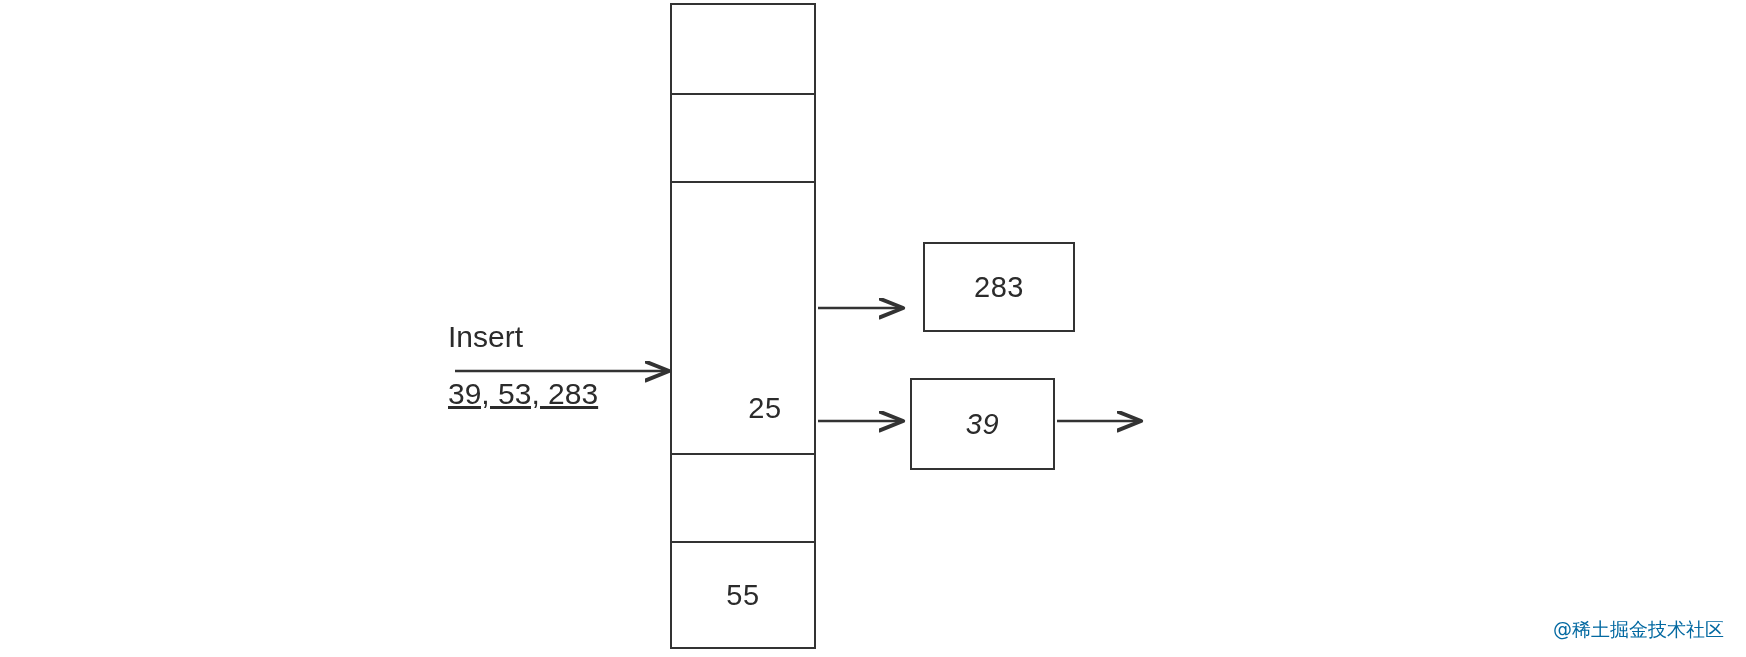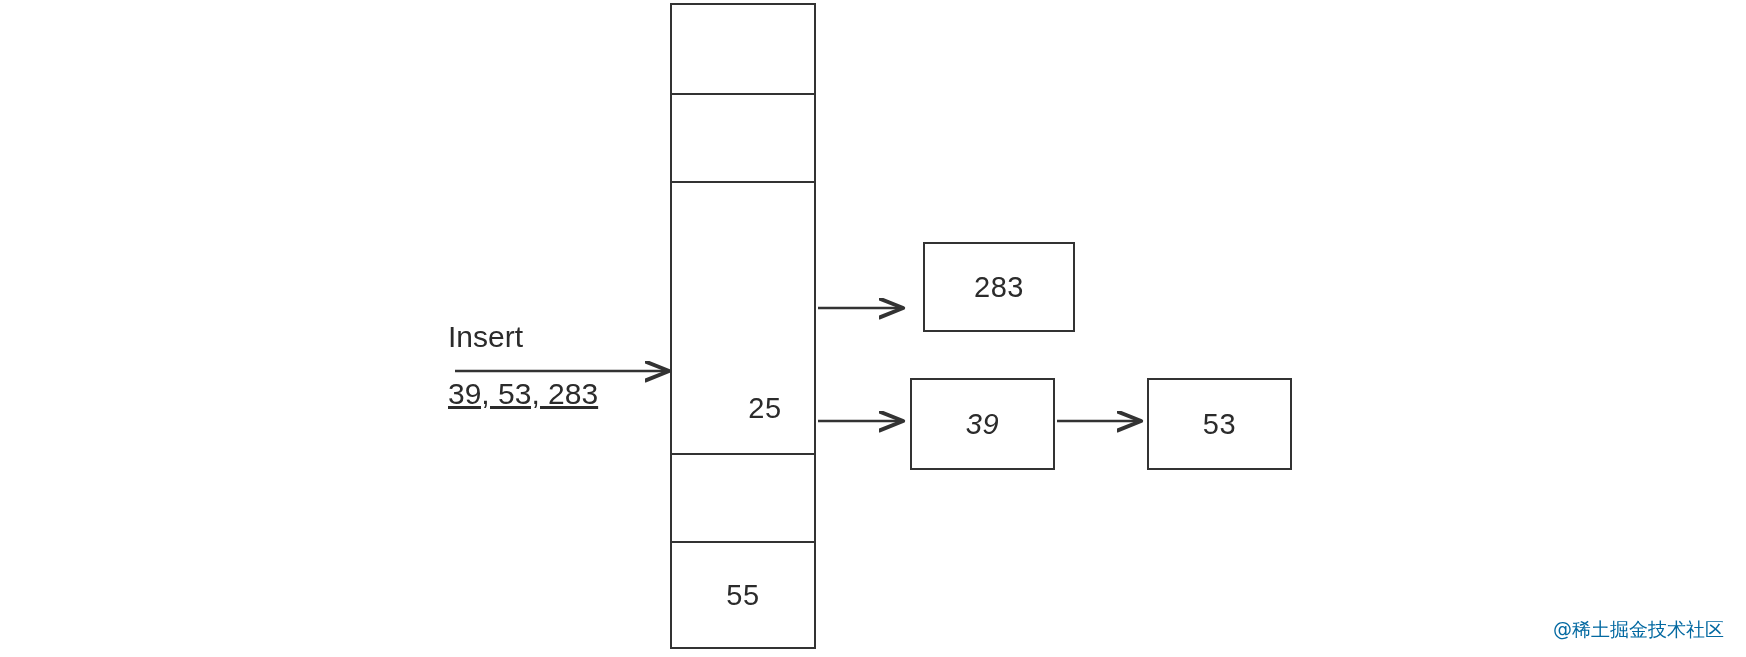--- a/index.html
+++ b/index.html
@@ -135,23 +135,20 @@
   </div>
 
   <div class="node-box" style="left:910px; top:242px; width:152px; height:90px;margin-left:13px;">
     <span>283</span>
   </div>
 
   <div class="node-box" style="left:910px; top:378px; width:145px; height:92px;font-style:italic;">
     <span>39</span>
   </div>
 
-  <div class="node-box" style="left:1147px; top:378px; width:145px; height:92px;">
-    <span>53</span>
-  </div>
 
   <svg id="edges" viewBox="0 0 1746 657" xmlns="http://www.w3.org/2000/svg">
     <defs>
       <marker id="ah" markerWidth="12" markerHeight="12" refX="9.5" refY="4" orient="auto" markerUnits="strokeWidth">
         <path d="M0,0 L10,4 L0,8" fill="none" stroke="#333333" stroke-width="1.6" stroke-linecap="round" stroke-linejoin="round"></path>
       </marker>
     </defs>
 
     <line x1="818" y1="308" x2="902" y2="308" stroke="#333333" stroke-width="2.4" marker-end="url(#ah)"></line>
 

